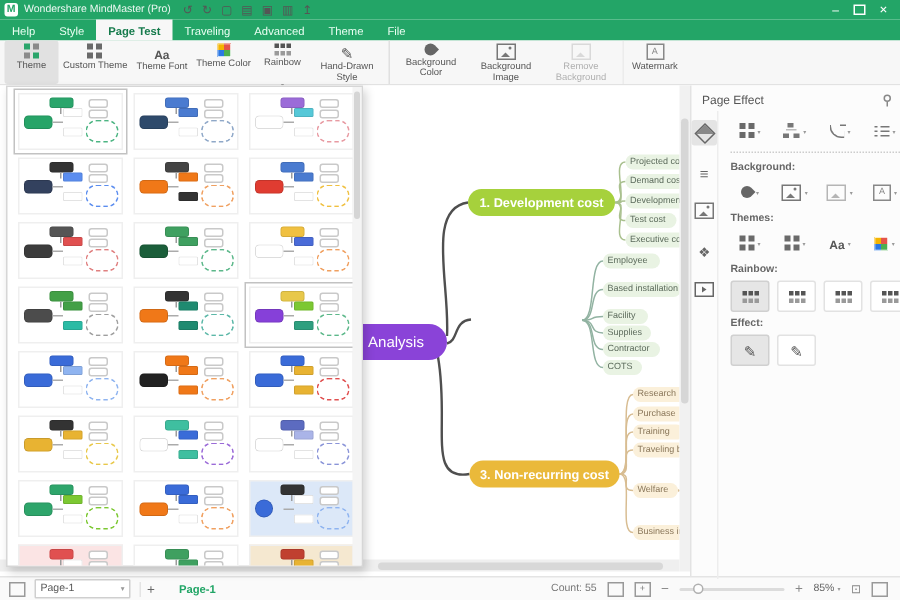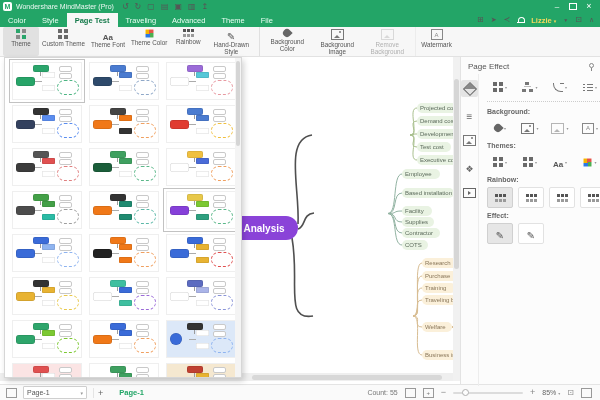--- a/index.html
+++ b/index.html
@@ -81,21 +81,21 @@
   .ic-new-document::after{content:"▢";}
   .ic-open-folder::after{content:"▤";}
   .ic-save::after{content:"▣";}
   .ic-print::after{content:"▥";}
   .ic-export::after{content:"↥";}
 
   
   .main{position:absolute;left:0;top:57px;width:600px;height:327px;background:#fff;}
   .canvas{position:absolute;left:0;top:0;width:453px;height:316px;background:#fff;overflow:hidden;}
   .canvas svg{position:absolute;left:0;top:0;}
-  .mm-central{position:absolute;border-radius:12px;display:flex;align-items:center;justify-content:center;font-size:10px;font-weight:bold;padding-left:6px;box-sizing:border-box;}
+  .mm-central{position:absolute;border-radius:12px;display:flex;align-items:center;justify-content:center;font-size:10px;font-weight:normal;padding-left:6px;box-sizing:border-box;}
   .mm-topic{position:absolute;border-radius:9px;display:flex;align-items:center;justify-content:center;font-size:8.5px;font-weight:bold;white-space:nowrap;overflow:hidden;}
   .mm-pill{position:absolute;height:10px;border-radius:5px;font-size:6px;line-height:10px;padding:0 3px;box-sizing:border-box;white-space:nowrap;overflow:hidden;}
   .hscroll{position:absolute;left:0;top:316px;width:453px;height:8px;background:#efefef;}
   .hscroll .thumbbar{position:absolute;left:252px;top:1.5px;width:190px;height:5px;background:#d8d8d8;border-radius:3px;}
   .vscroll{position:absolute;left:453px;top:0;width:7px;height:324px;background:#f1f1f1;}
   .vscroll .thumbbar{position:absolute;left:1px;top:22px;width:5px;height:190px;background:#d6d6d6;border-radius:3px;}
 
   
   .gallery{position:absolute;left:4px;top:0;width:238px;height:321px;background:#fff;border:1px solid #d6d6d6;box-shadow:2px 3px 6px rgba(0,0,0,.18);box-sizing:border-box;overflow:hidden;z-index:20;}
   .ggrid{display:grid;grid-template-columns:repeat(3,70px);grid-auto-rows:38px;gap:5px 7px;padding:4px 0 0 7px;}
@@ -173,44 +173,28 @@
     <span class="wctrl">
       <span class="wbtn wb-min"></span>
       <span class="wbtn wb-max"></span>
       <span class="wbtn wb-close"></span>
     </span>
   </div>
 
   <div class="menubar">
     <div class="tabs">
 
-    <span class="mtab">Color</span>
+    <span class="mtab">Help</span>
         <span class="mtab">Style</span>
         <span class="mtab selected">Page Test</span>
         <span class="mtab">Traveling</span>
         <span class="mtab">Advanced</span>
         <span class="mtab">Theme</span>
         <span class="mtab">File</span>
       </div>
-    <div class="mright">
-      <span style="display:flex;gap:7px;align-items:center;">
-
-      <span class="mi ic ic-add-box"></span>
-          <span class="mi ic ic-send"></span>
-          <span class="mi ic ic-share"></span>
-          <span class="mi ic ic-bell"></span>
-        </span>
-      <span class="muser">Lizzie</span>
-      <span style="display:flex;gap:7px;align-items:center;">
-
-      <span class="mi ic ic-filter"></span>
-          <span class="mi ic ic-fullscreen"></span>
-          <span class="mi ic ic-collapse"></span>
-        </span>
-    </div>
   </div>
 
   <div class="ribbon">
 
   <div class="rbtn selected">
         <span class="ric">
           <span class="ic ic-grid-green"></span>
         </span>
         <span class="rlabel">Theme</span>
         <span class="rcaret"></span>
@@ -309,32 +293,34 @@
           <path d="M452,270 C464,270 460,262 472,262" fill="none" stroke="#d8bd92" stroke-width="1"></path>
           <path d="M452,270 C464,270 460,278 472,278" fill="none" stroke="#d8bd92" stroke-width="1"></path>
           <path d="M452,270 C464,270 460,295 472,295" fill="none" stroke="#d8bd92" stroke-width="1"></path>
           <path d="M413,259 C423,259 412,298 422,298" fill="none" stroke="#d8bd92" stroke-width="1"></path>
         </svg>
     <div class="mm-pill" style="left: 417px; top: 46px; width: 44px; height: 10px; background: rgb(233, 243, 227); color: rgb(92, 107, 92);">Projected cost</div>
         <div class="mm-pill" style="left: 417px; top: 59px; width: 42px; height: 10px; background: rgb(233, 243, 227); color: rgb(92, 107, 92);">Demand cost</div>
         <div class="mm-pill" style="left: 417px; top: 72px; width: 50px; height: 10px; background: rgb(233, 243, 227); color: rgb(92, 107, 92);">Development cost</div>
         <div class="mm-pill" style="left: 417px; top: 85px; width: 34px; height: 10px; background: rgb(233, 243, 227); color: rgb(92, 107, 92);">Test cost</div>
         <div class="mm-pill" style="left: 417px; top: 98px; width: 50px; height: 10px; background: rgb(233, 243, 227); color: rgb(92, 107, 92);">Executive condition</div>
+        <div class="mm-topic" style="left: 312px; top: 69px; width: 98px; height: 18px; background: rgb(166, 209, 60); color: rgb(255, 255, 255);">1. Development cost</div>
         <div class="mm-pill" style="left: 402px; top: 112px; width: 38px; height: 10px; background: rgb(233, 243, 227); color: rgb(92, 107, 92);">Employee</div>
         <div class="mm-pill" style="left: 402px; top: 131px; width: 52px; height: 10px; background: rgb(233, 243, 227); color: rgb(92, 107, 92);">Based installation</div>
         <div class="mm-pill" style="left: 402px; top: 149px; width: 30px; height: 10px; background: rgb(233, 243, 227); color: rgb(92, 107, 92);">Facility</div>
         <div class="mm-pill" style="left: 402px; top: 160px; width: 32px; height: 10px; background: rgb(233, 243, 227); color: rgb(92, 107, 92);">Supplies</div>
         <div class="mm-pill" style="left: 402px; top: 171px; width: 38px; height: 10px; background: rgb(233, 243, 227); color: rgb(92, 107, 92);">Contractor</div>
         <div class="mm-pill" style="left: 402px; top: 183px; width: 26px; height: 10px; background: rgb(233, 243, 227); color: rgb(92, 107, 92);">COTS</div>
         <div class="mm-pill" style="left: 422px; top: 201px; width: 38px; height: 10px; background: rgb(251, 240, 218); color: rgb(138, 119, 90);">Research</div>
         <div class="mm-pill" style="left: 422px; top: 214px; width: 38px; height: 10px; background: rgb(251, 240, 218); color: rgb(138, 119, 90);">Purchase</div>
         <div class="mm-pill" style="left: 422px; top: 226px; width: 34px; height: 10px; background: rgb(251, 240, 218); color: rgb(138, 119, 90);">Training</div>
         <div class="mm-pill" style="left: 422px; top: 238px; width: 50px; height: 10px; background: rgb(251, 240, 218); color: rgb(138, 119, 90);">Traveling business</div>
         <div class="mm-pill" style="left: 422px; top: 265px; width: 30px; height: 10px; background: rgb(251, 240, 218); color: rgb(138, 119, 90);">Welfare</div>
         <div class="mm-pill" style="left: 422px; top: 293px; width: 48px; height: 10px; background: rgb(251, 240, 218); color: rgb(138, 119, 90);">Business interruption</div>
+        <div class="mm-topic" style="left: 313px; top: 250px; width: 100px; height: 18px; background: rgb(234, 185, 58); color: rgb(255, 255, 255);">3. Non-recurring cost</div>
         <div class="mm-central" style="left: 224px; top: 159px; width: 74px; height: 24px; background: rgb(138, 67, 216); color: rgb(255, 255, 255);">Analysis</div>
       </div>
     <div class="hscroll">
         <div class="thumbbar"></div>
       </div>
     <div class="vscroll">
         <div class="thumbbar"></div>
       </div>
 
     <div class="gallery">

